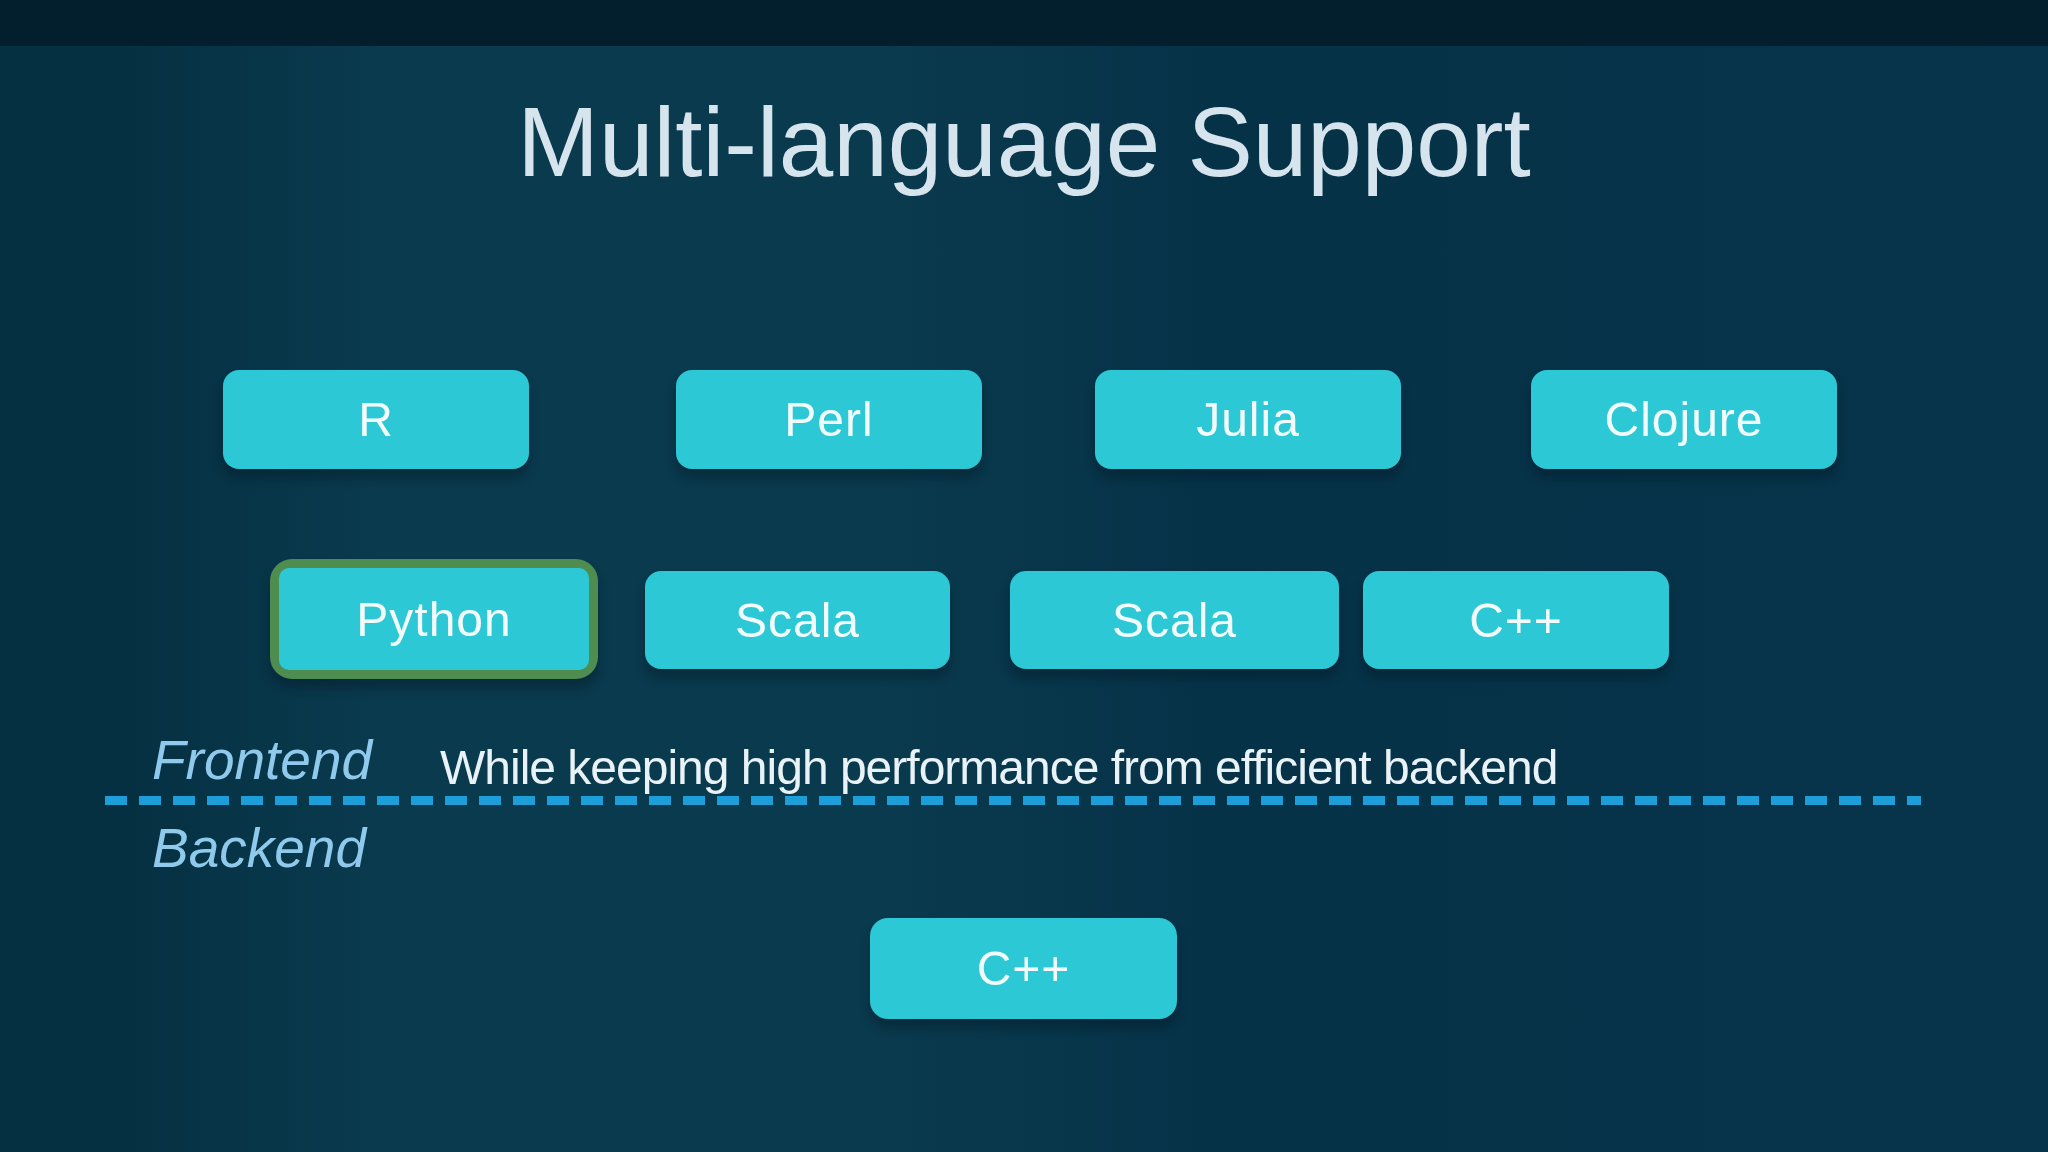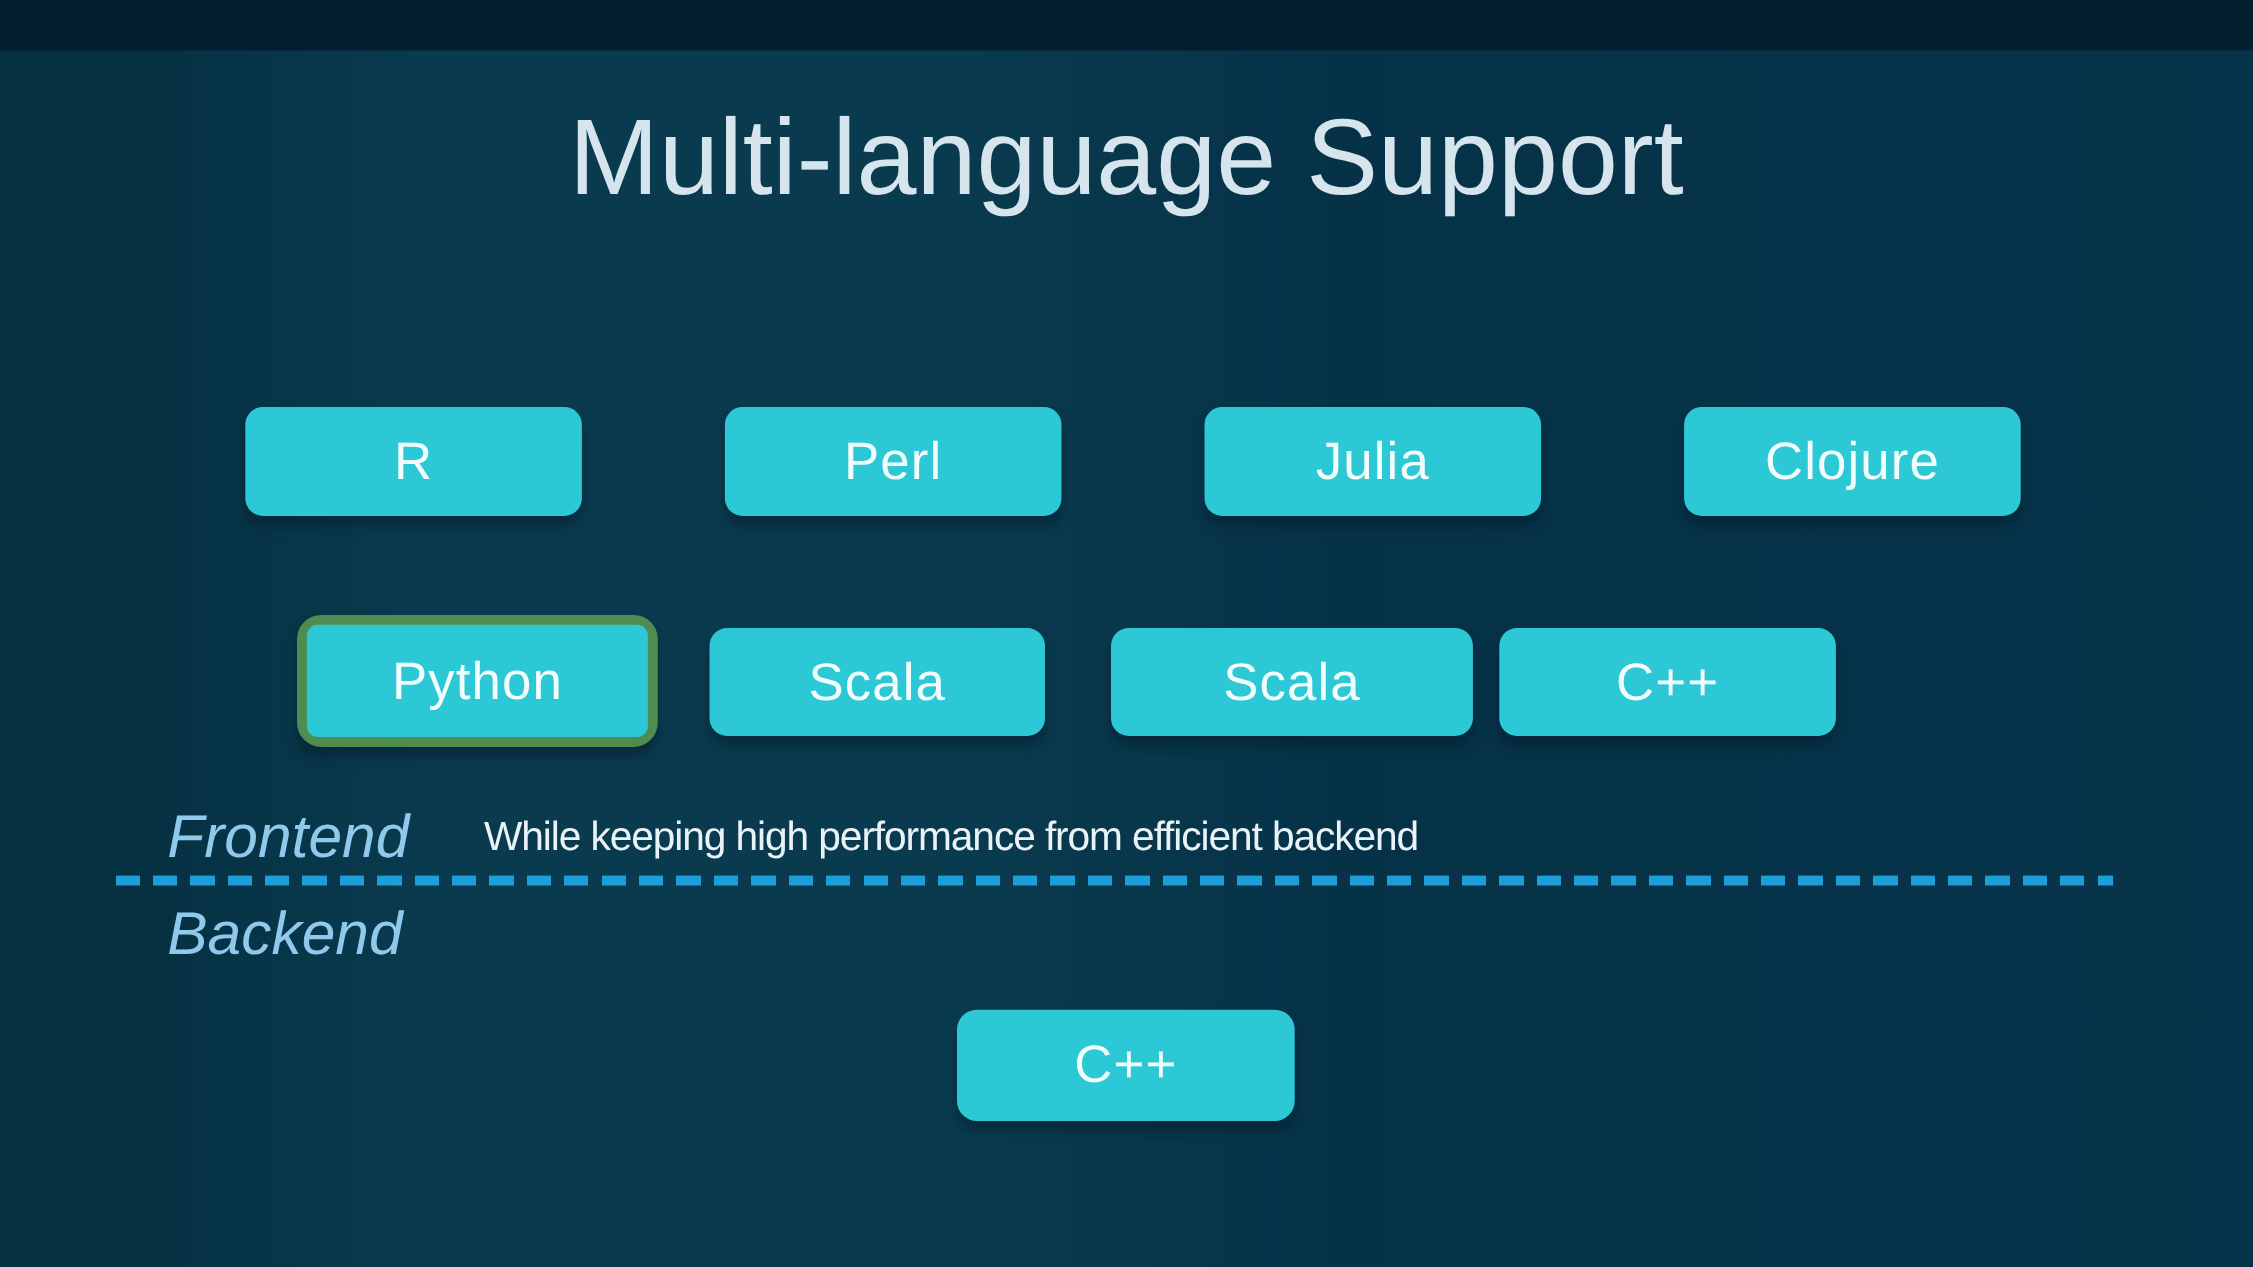--- a/index.html
+++ b/index.html
@@ -24,21 +24,21 @@
     position:absolute;
     background:#2cc8d5;
     border-radius:16px;
     display:flex;align-items:center;justify-content:center;
     font-size:48px;font-weight:300;letter-spacing:1px;
     color:#f2fcfd;
     box-shadow:0 9px 11px rgba(1,16,24,0.32);
   }
   .row1{top:324px;height:99px;width:306px;}
   .box-r{left:223px;}
-  .box-perl{left:659px;text-align:right;}
+  .box-perl{left:676px;text-align:right;}
   .box-julia{left:1095px;}
   .box-clojure{left:1531px;}
   .row2{top:525px;height:98px;}
   .box-java{left:645px;width:305px;}
   .box-scala{left:1010px;width:329px;}
   .box-cpp{left:1363px;width:306px;}
   .python-ring{
     position:absolute;left:270px;top:513px;width:328px;height:120px;
     background:#4e8c50;border-radius:22px;
     box-sizing:border-box;padding:9px;
@@ -50,21 +50,21 @@
   }
   .section-label{
     position:absolute;left:152px;
     font-size:55px;font-style:italic;font-weight:300;
     color:#8fc9ec;letter-spacing:0px;
   }
   .frontend-label{top:682px;}
   .backend-label{top:770px;}
   .caption{
     position:absolute;left:440px;top:694px;
-    font-size:37px;font-weight:300;letter-spacing:-1px;
+    font-size:48px;font-weight:300;letter-spacing:-1px;
     color:#e9f3f7;white-space:nowrap;
   }
   .divider{
     position:absolute;left:105px;top:750px;
     width:1816px;height:9px;
     background:repeating-linear-gradient(90deg,#1e9ed8 0px,#1e9ed8 22px,transparent 22px,transparent 34px);
   }
   .backend-box{
     left:870px;top:872px;width:307px;height:101px;
     border-radius:18px;

